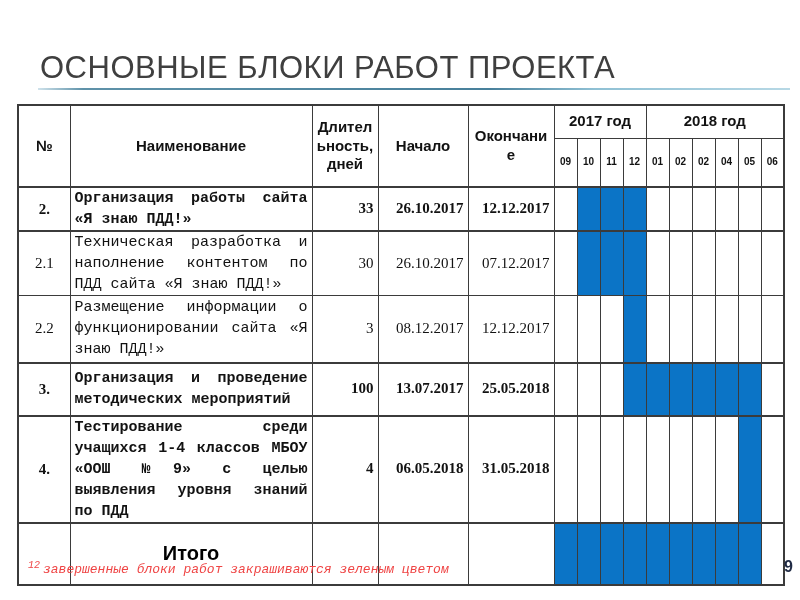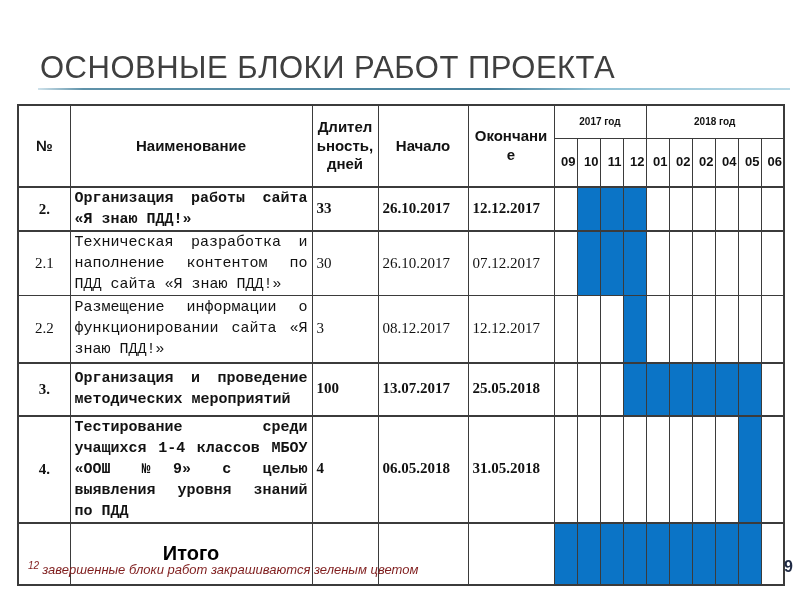--- a/index.html
+++ b/index.html
@@ -26,40 +26,40 @@
     border:2px solid #3b3b3b; color:#121212;
   }
   table.gantt th, table.gantt td {
     border:1px solid #3b3b3b; padding:0 4px; vertical-align:middle;
     overflow:hidden;
   }
   thead th {
     font-family:"Liberation Sans", sans-serif; font-weight:700; font-size:15px;
     text-align:center; overflow-wrap:anywhere; line-height:1.25;
   }
-  thead tr.months th { font-size:13px; padding:0 1px; border-bottom:2px solid #3b3b3b;text-align:right; }
-  thead th.year { font-size:10px; }
+  thead tr.months th { font-size:10px; padding:0 1px; border-bottom:2px solid #3b3b3b; }
+  thead th.year { font-size:15px; }
   td.c-num   { font-family:"Liberation Serif", serif; font-size:15px; text-align:center; }
   td.c-name  { font-family:Liberation Mono, monospace; font-size:15px; text-align:justify;
                text-justify:inter-word; padding:3px 7px; line-height:1.4; }
   td.c-dur, td.c-start, td.c-end {
-               font-family:"Liberation Serif", serif; font-size:15px; text-align:left;
+               font-family:"Liberation Serif", serif; font-size:15px; text-align:right;
                overflow-wrap:anywhere; line-height:1.3; }
   td.c-start, td.c-end { padding:0 9px;margin-left:44px; }
   tr.bold td { font-weight:700; }
   tr.major > td { border-top:2px solid #3b3b3b; border-bottom:2px solid #3b3b3b; }
   td.g { padding:0; }
   td.g.filled { background:#0b74c6; }
   td.total-label {
     font-family:"Liberation Sans", sans-serif; font-weight:700; font-size:20px;
     text-align:center; padding-right:10px; color:#000;
   }
   .footnote {
-    position:absolute; left:28px; top:560px; font-size:13px; color:#7f1d1d;
-    font-style:italic; font-family:Liberation Sans, sans-serif;
+    position:absolute; left:28px; top:560px; font-size:13px; color:#ef4444;
+    font-style:italic; font-family:Liberation Mono, monospace;
   }
   .footnote sup { font-style:italic; font-size:10px; margin-right:3px; }
   .page-number {
     position:absolute; right:22px; top:558px; font-size:16px; font-weight:700;
     color:#1f2a44; font-family:"Liberation Sans", sans-serif;
   }
 </style>
 </head>
 <body>
 

